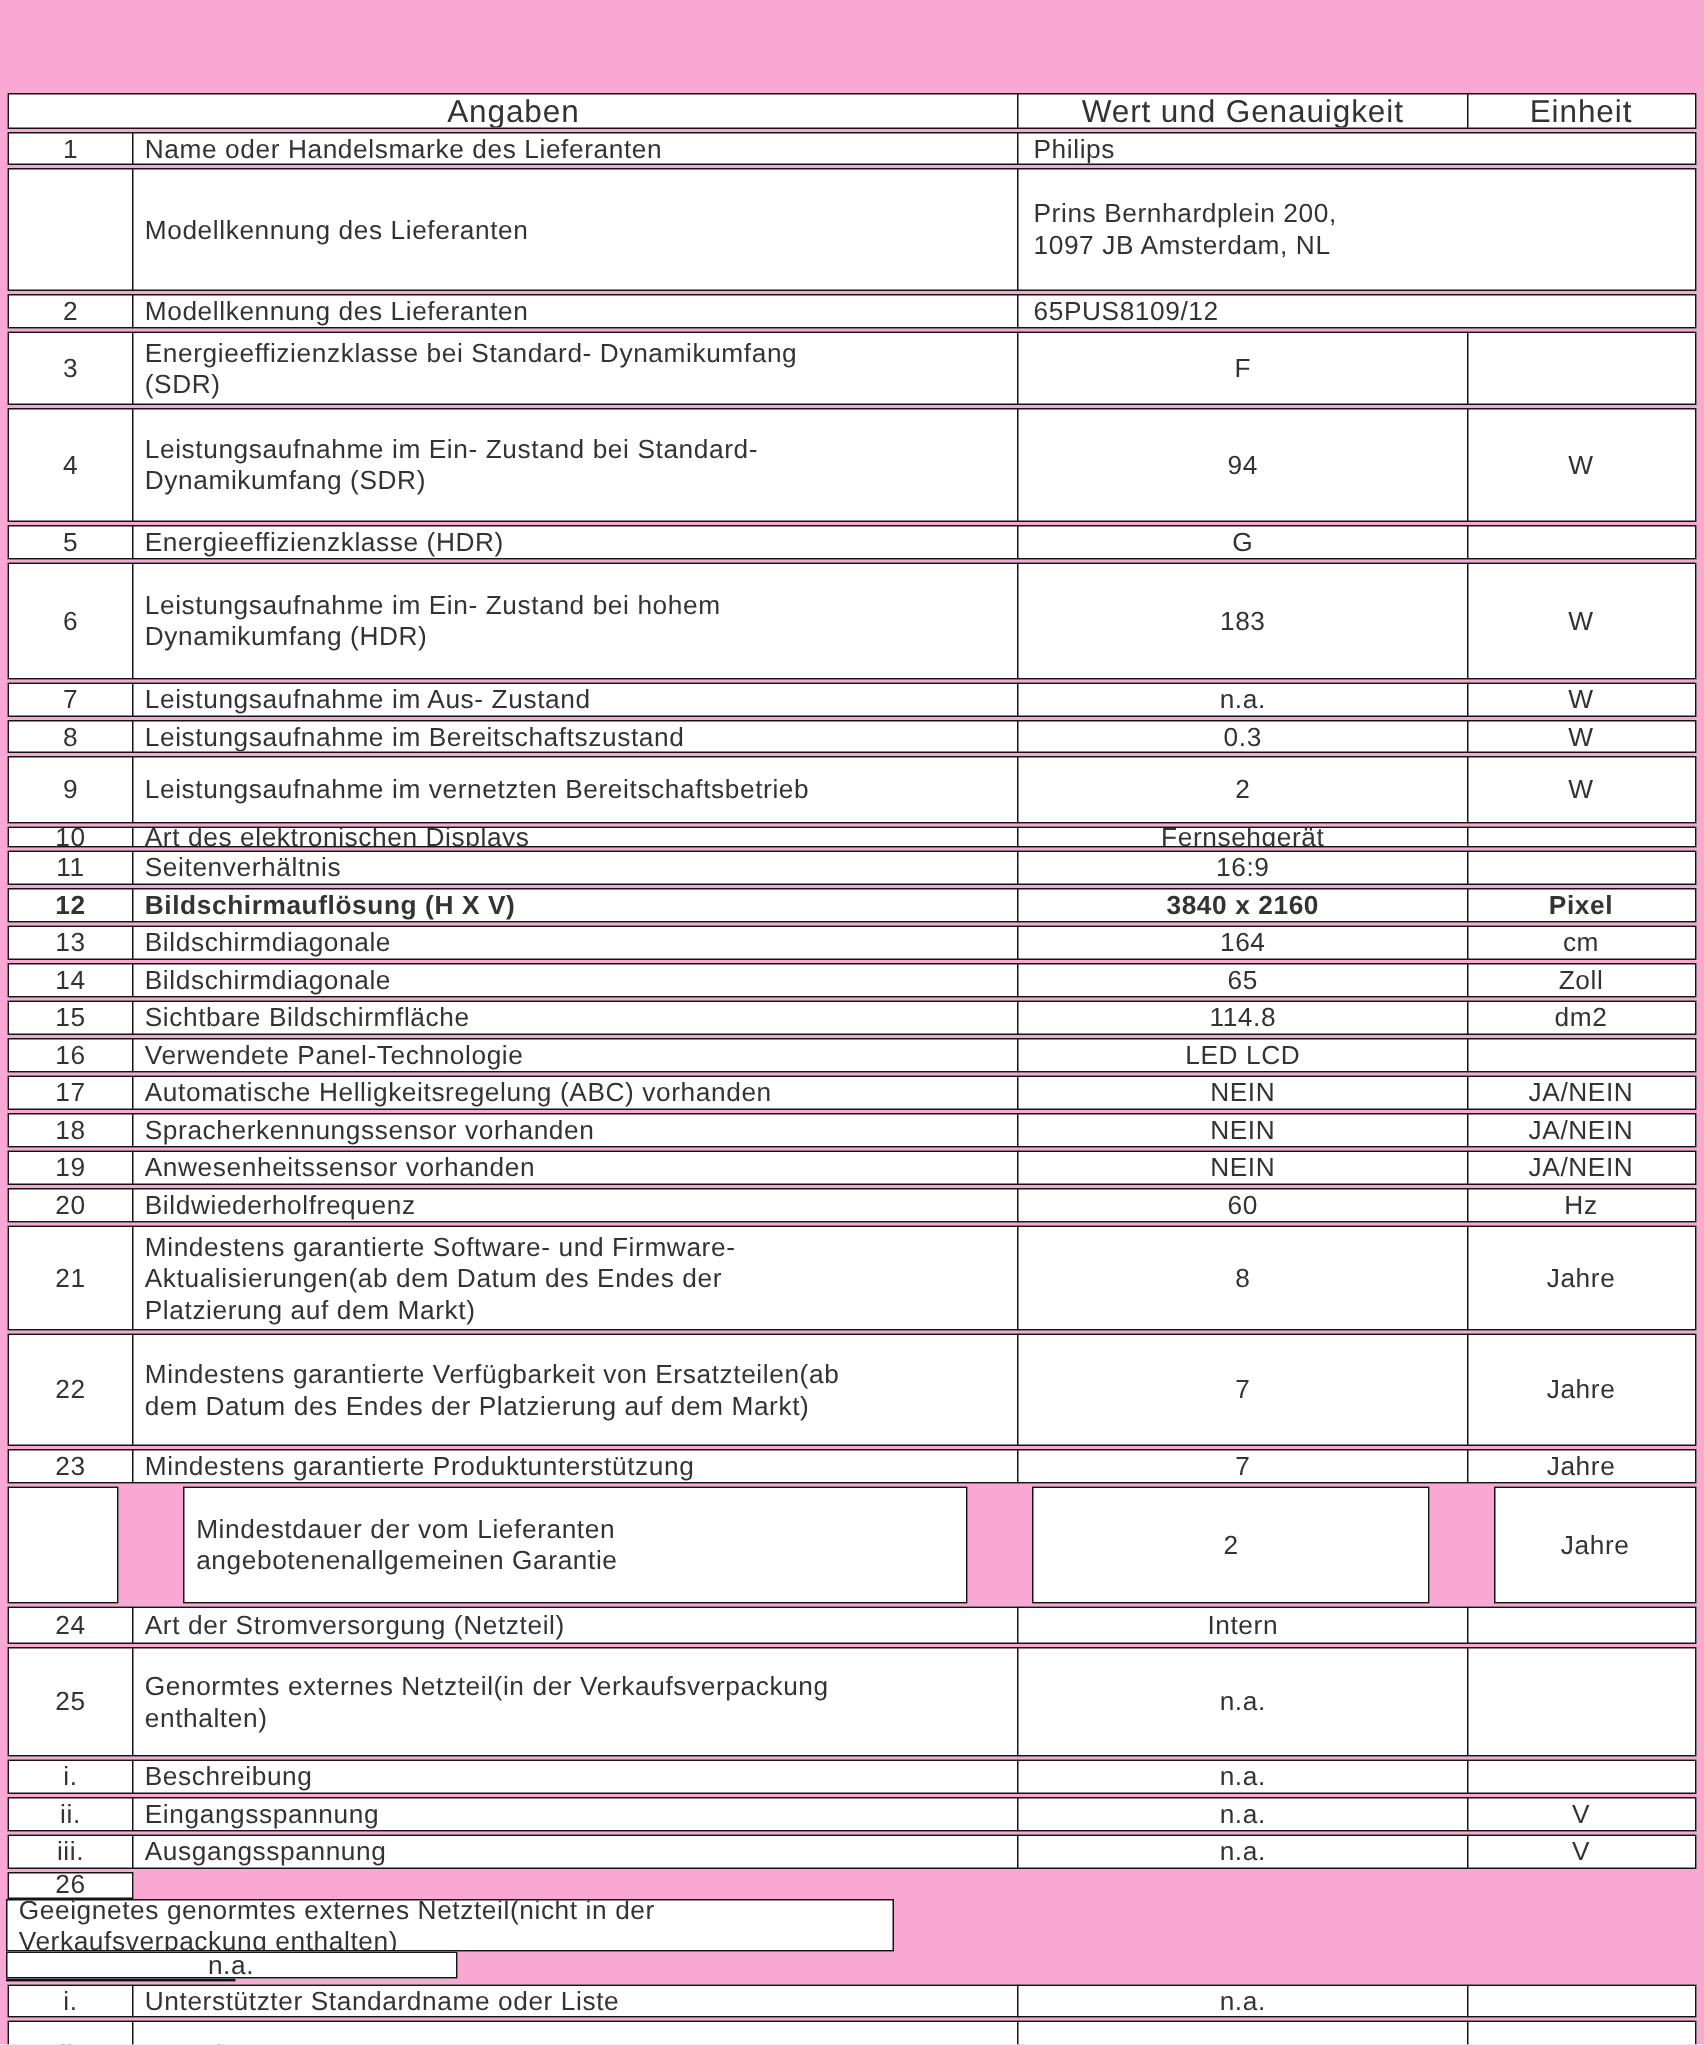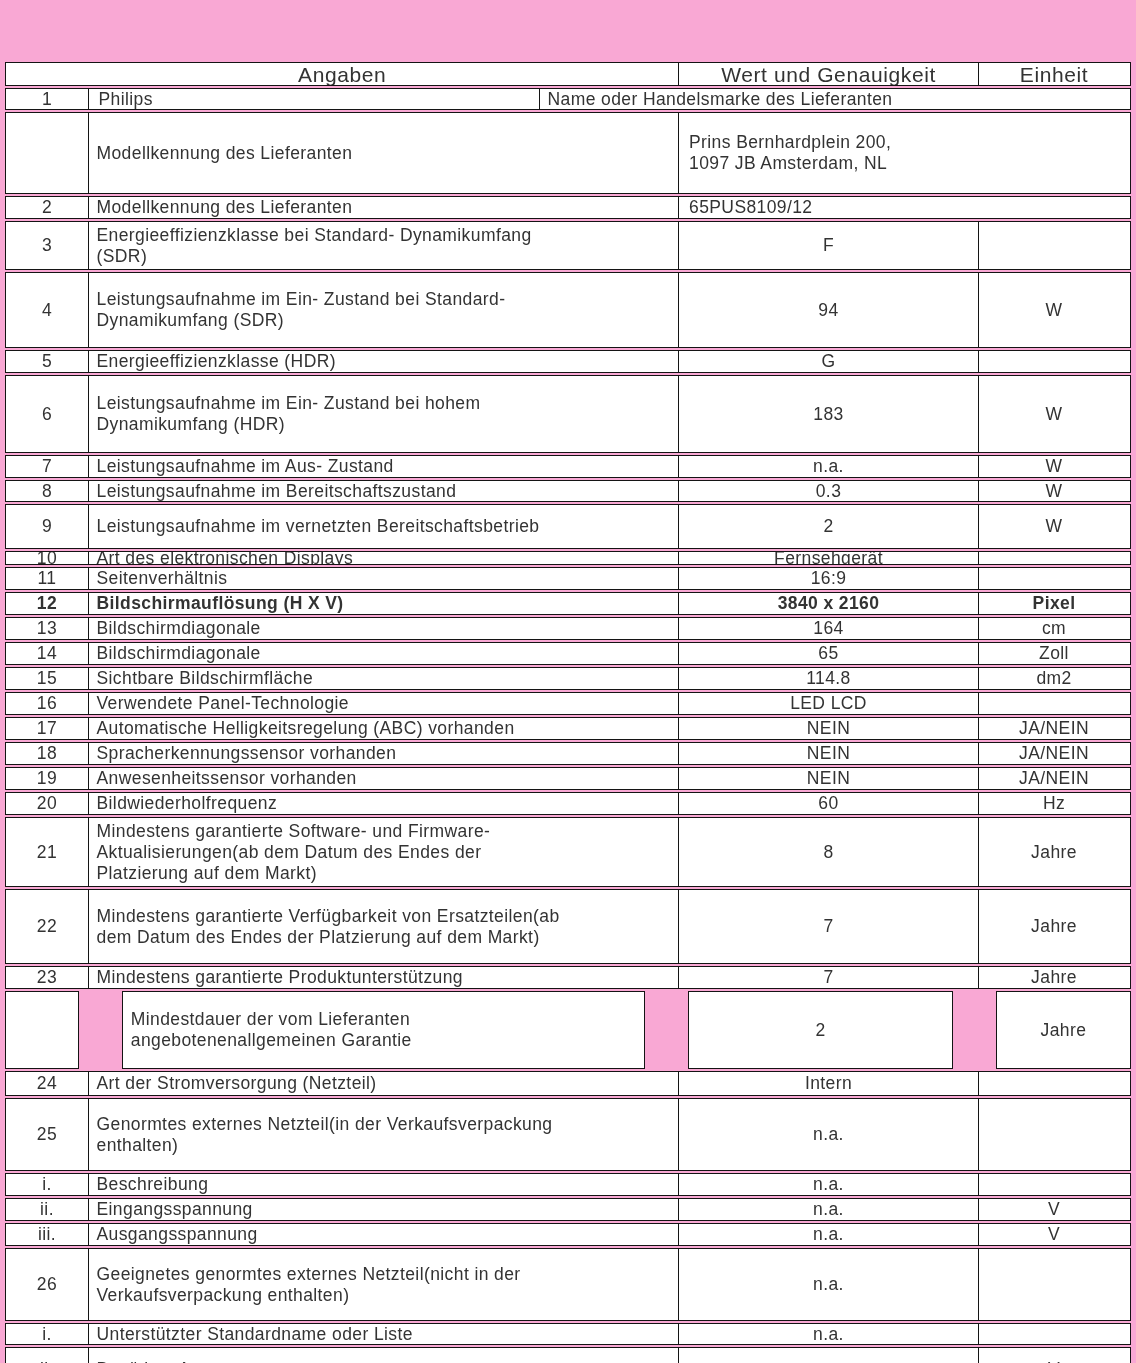--- a/index.html
+++ b/index.html
@@ -51,22 +51,22 @@
 
     <div class="trow" style="height:24px">
       <div class="cell c-head c-headspan">Angaben</div>
       <div class="cell c-head c-val">Wert und Genauigkeit</div>
       <div class="cell c-head c-unit">Einheit</div>
     </div>
 
     <div id="rows-host">
         <div class="trow" style="height: 22px;">
           <div class="cell c-num">1</div>
+          <div class="cell c-desc">Name oder Handelsmarke des Lieferanten</div>
           <div class="cell c-valspan">Philips</div>
-          <div class="cell c-desc">Name oder Handelsmarke des Lieferanten</div>
         </div>
         <div class="trow" style="height: 82px;">
           <div class="cell c-num"></div>
           <div class="cell c-desc">Modellkennung des Lieferanten</div>
           <div class="cell c-valspan">Prins Bernhardplein 200,
 1097 JB Amsterdam, NL</div>
         </div>
         <div class="trow" style="height: 23px;">
           <div class="cell c-num">2</div>
           <div class="cell c-desc">Modellkennung des Lieferanten</div>
@@ -235,21 +235,21 @@
           <div class="cell c-desc">Eingangsspannung</div>
           <div class="cell c-val">n.a.</div>
           <div class="cell c-unit">V</div>
         </div>
         <div class="trow" style="height: 23px;">
           <div class="cell c-num">iii.</div>
           <div class="cell c-desc">Ausgangsspannung</div>
           <div class="cell c-val">n.a.</div>
           <div class="cell c-unit">V</div>
         </div>
-        <div class="trow" style="height: 73px;">
+        <div class="trow" style="height: 73px; flex-direction: column;">
           <div class="cell c-num">26</div>
           <div class="cell c-desc">Geeignetes genormtes externes Netzteil(nicht in der
 Verkaufsverpackung enthalten)</div>
           <div class="cell c-val">n.a.</div>
           <div class="cell c-unit"></div>
         </div>
         <div class="trow" style="height: 22px;">
           <div class="cell c-num">i.</div>
           <div class="cell c-desc">Unterstützter Standardname oder Liste</div>
           <div class="cell c-val">n.a.</div>

